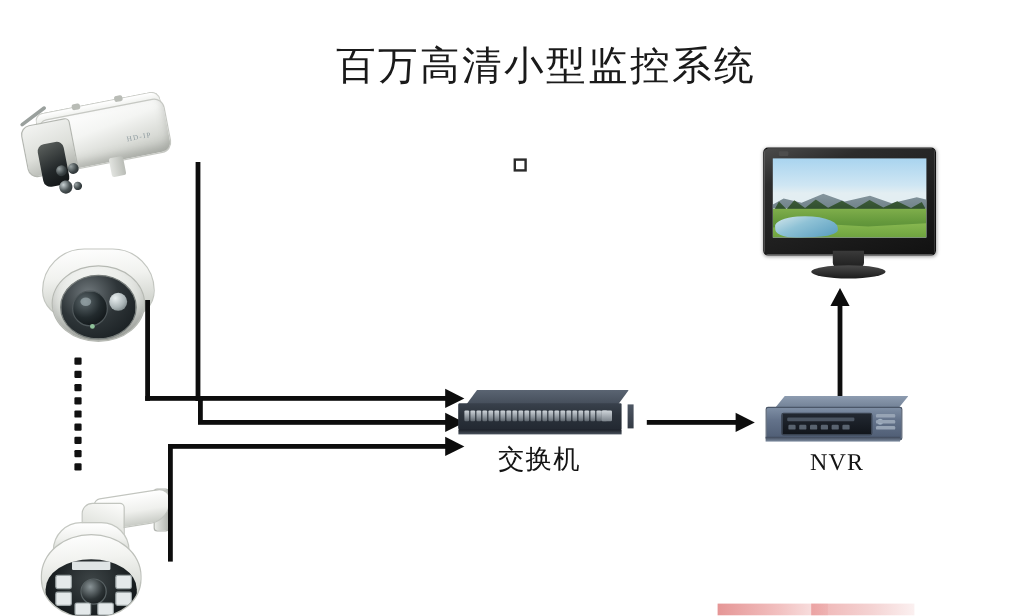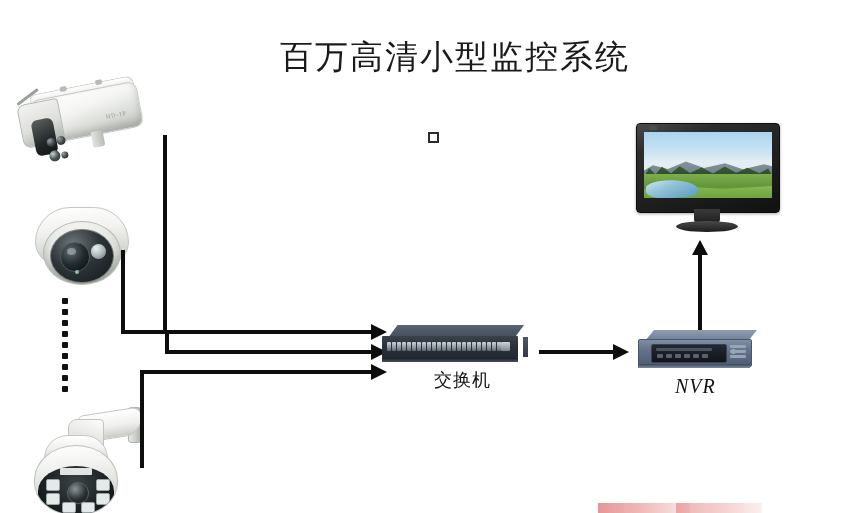--- a/index.html
+++ b/index.html
@@ -6,31 +6,31 @@
   body{
     font-family:"Liberation Serif","DejaVu Serif",serif;
     width:841px;height:513px;overflow:hidden;position:relative;
   }
   #stage{position:absolute;left:0;top:0;width:841px;height:513px;background:#fff;}
 
   
   .title{
     position:absolute;left:255px;top:40px;width:400px;
     text-align:center;font-size:33px;line-height:1;color:#1a1a1a;
-    font-family:Liberation Sans, sans-serif;
+    font-family:Liberation Serif, serif;
     letter-spacing:2px;white-space:nowrap;
   }
 
   
   .lbl{
     position:absolute;color:#141414;white-space:nowrap;
     font-family:"DejaVu Serif","Liberation Serif",serif;
   }
-  .lbl-switch{left:434px;top:368px;font-size:18px;letter-spacing:1px;}
-  .lbl-nvr{left:675px;top:375px;font-size:20px;font-family:"Liberation Serif",serif;letter-spacing:1px;font-style:italic;}
+  .lbl-switch{left:415px;top:368px;font-size:22px;letter-spacing:1px;}
+  .lbl-nvr{left:675px;top:375px;font-size:20px;font-family:"Liberation Serif",serif;letter-spacing:1px;}
   .lbl-monitor{left:668px;top:240px;font-size:22px;letter-spacing:1px;}
 
   
   .ln{position:absolute;background:#0d0d0d;}
   .h{height:4px;}
   .v{width:4px;}
 
   .arrow-r{
     position:absolute;width:0;height:0;
     border-top:8px solid transparent;border-bottom:8px solid transparent;

